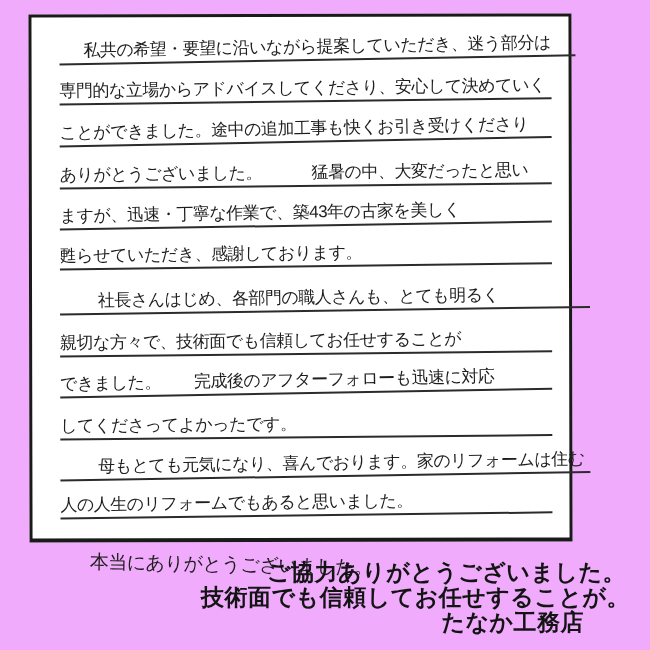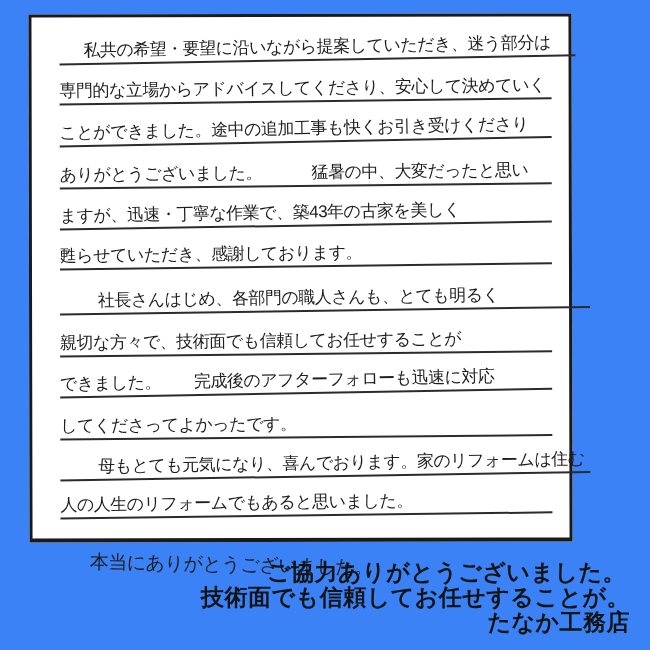--- a/index.html
+++ b/index.html
@@ -1,17 +1,17 @@
 <!DOCTYPE html>
 <html><head>
 <meta charset="utf-8">
 <style>
   html,body{margin:0;padding:0;background:#ffffff;}
   .page{
-    position:relative;width:650px;height:650px;background:#3b82f6;overflow:hidden;
+    position:relative;width:650px;height:650px;background:#f0abfc;overflow:hidden;
     font-family:"Liberation Sans","DejaVu Sans",sans-serif;color:#1b1b1b;
   }
   
   .frame{
     position:absolute;left:29px;top:14px;width:537px;height:521px;
     border:3px solid #1a1a1a;border-bottom-width:4px;border-right-width:3px;
     transform:rotate(-0.12deg);background:#ffffff;
   }
   
   .row{
@@ -43,21 +43,21 @@
     font-size:19px;letter-spacing:-0.5px;color:#1e1e1e;
     transform:rotate(1.1deg);transform-origin:left top;white-space:nowrap;
   }
   
   .printed{
     position:absolute;right:20px;top:560px;text-align:right;
     font-weight:700;font-size:23px;line-height:25px;color:#141414;
     letter-spacing:0.5px;white-space:nowrap;
   }
   .printed .l1{margin-right:4px;}
-  .printed .company{}
+  .printed .company{margin-right:46px;}
 </style>
 </head>
 <body>
 
 <div class="page">
 
   <div class="frame">
     <div class="row indent-sm">
         <span>私共の希望・要望に沿いながら提案していただき、迷う部分は</span>
       </div>

